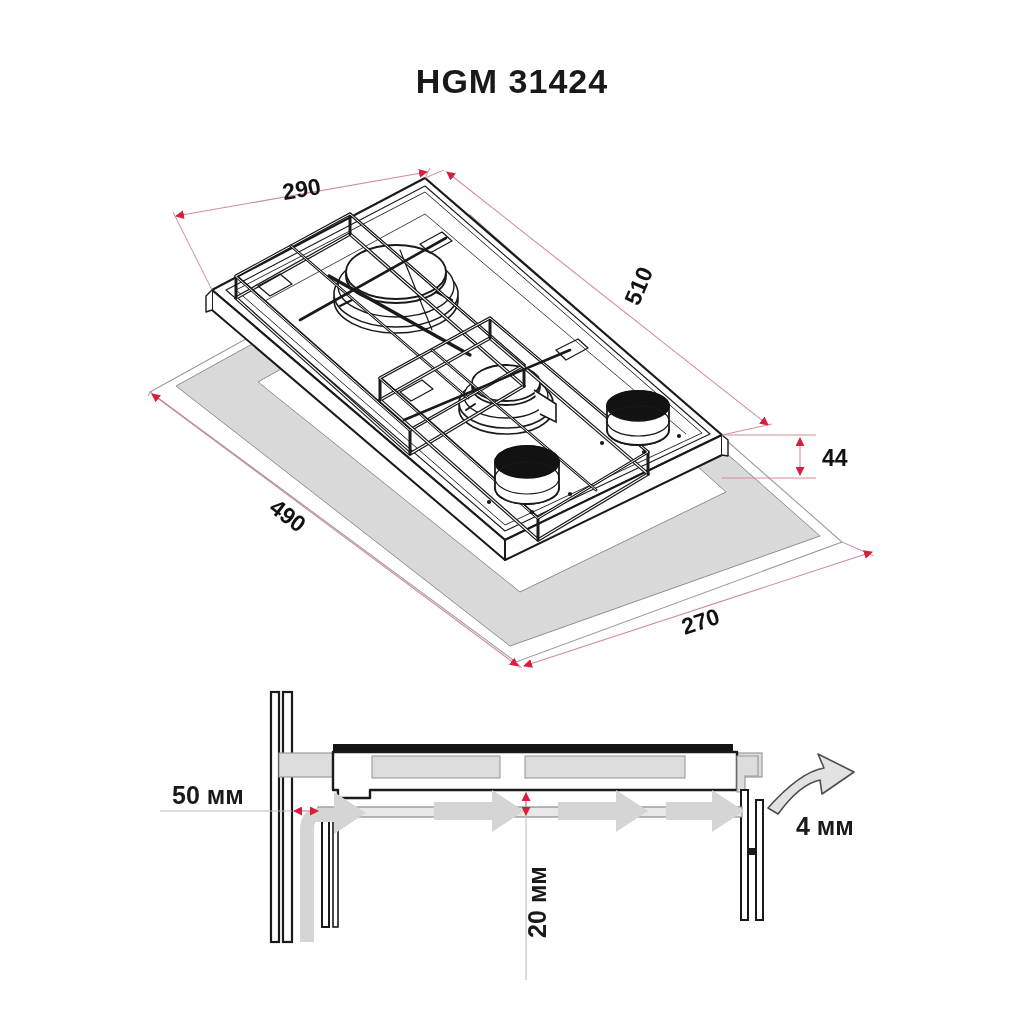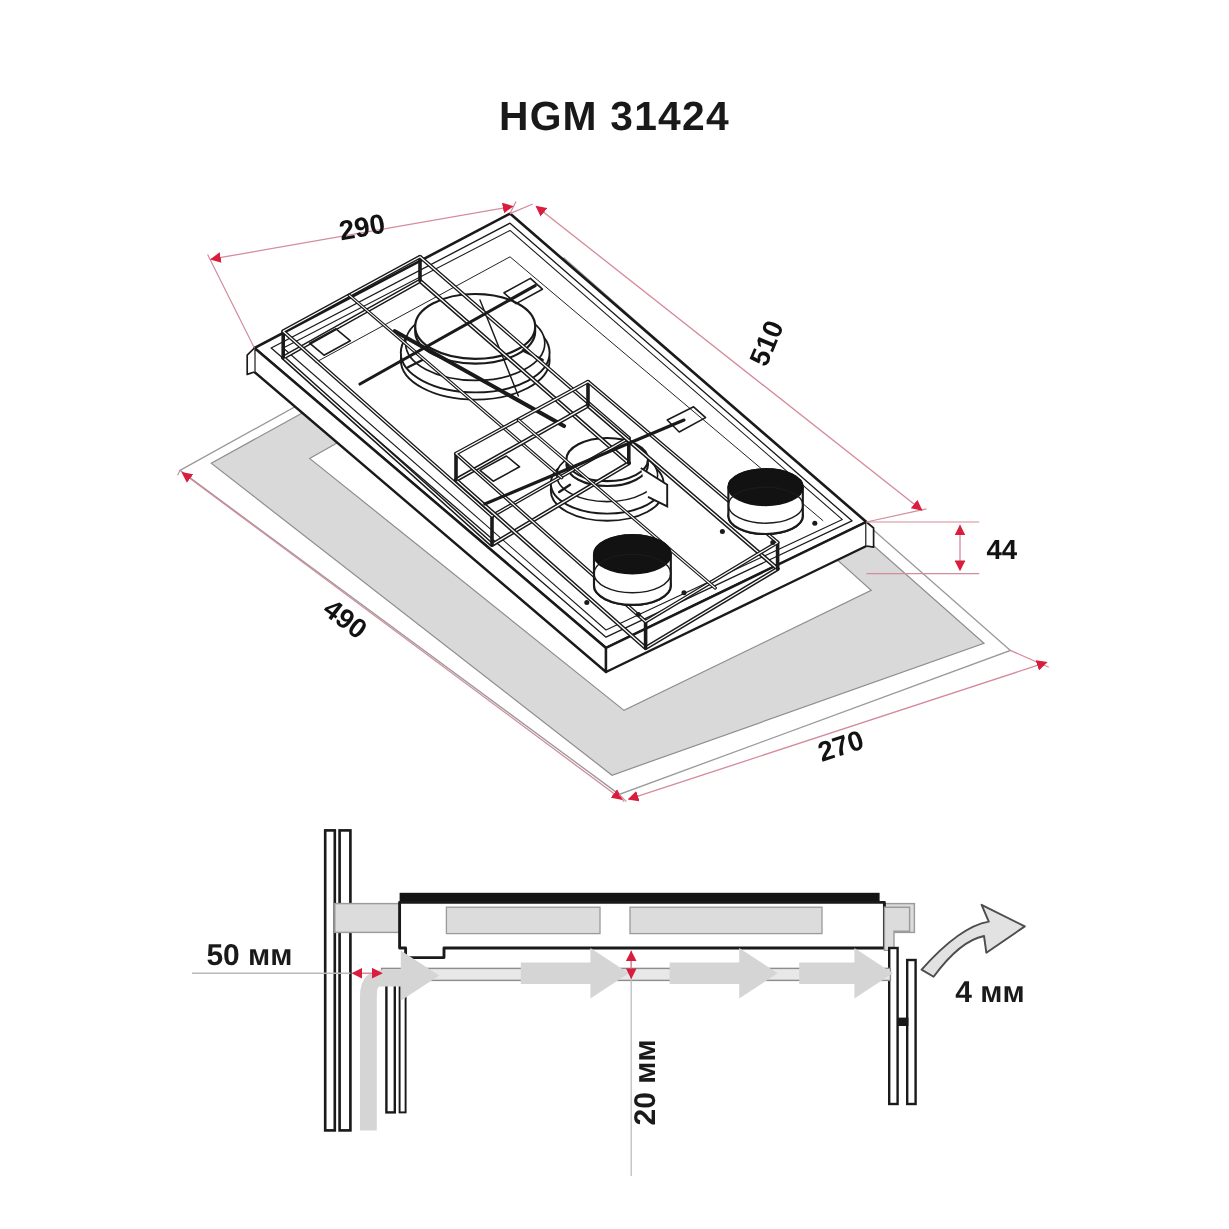--- a/index.html
+++ b/index.html
@@ -3,21 +3,21 @@
 <meta charset="utf-8">
 <style>
   html,body{margin:0;padding:0;background:#fff;}
   body{
     width:1024px;height:1024px;
     font-family:"Liberation Sans","DejaVu Sans",sans-serif;
     color:#1a1a1a;overflow:hidden;position:relative;
   }
   #stage{position:absolute;inset:0;width:1024px;height:1024px;}
   #title{
-    position:absolute;left:0;right:0;top:78px;
+    position:absolute;left:0;right:0;top:62px;
     text-align:center;
     font-size:34px;font-weight:bold;letter-spacing:1px;
     color:#191919;
   }
   svg{position:absolute;left:0;top:0;}
   .dimtxt{
     font-family:"Liberation Sans","DejaVu Sans",sans-serif;
     font-size:23px;font-weight:bold;fill:#121212;
   }
   .mmtxt{

